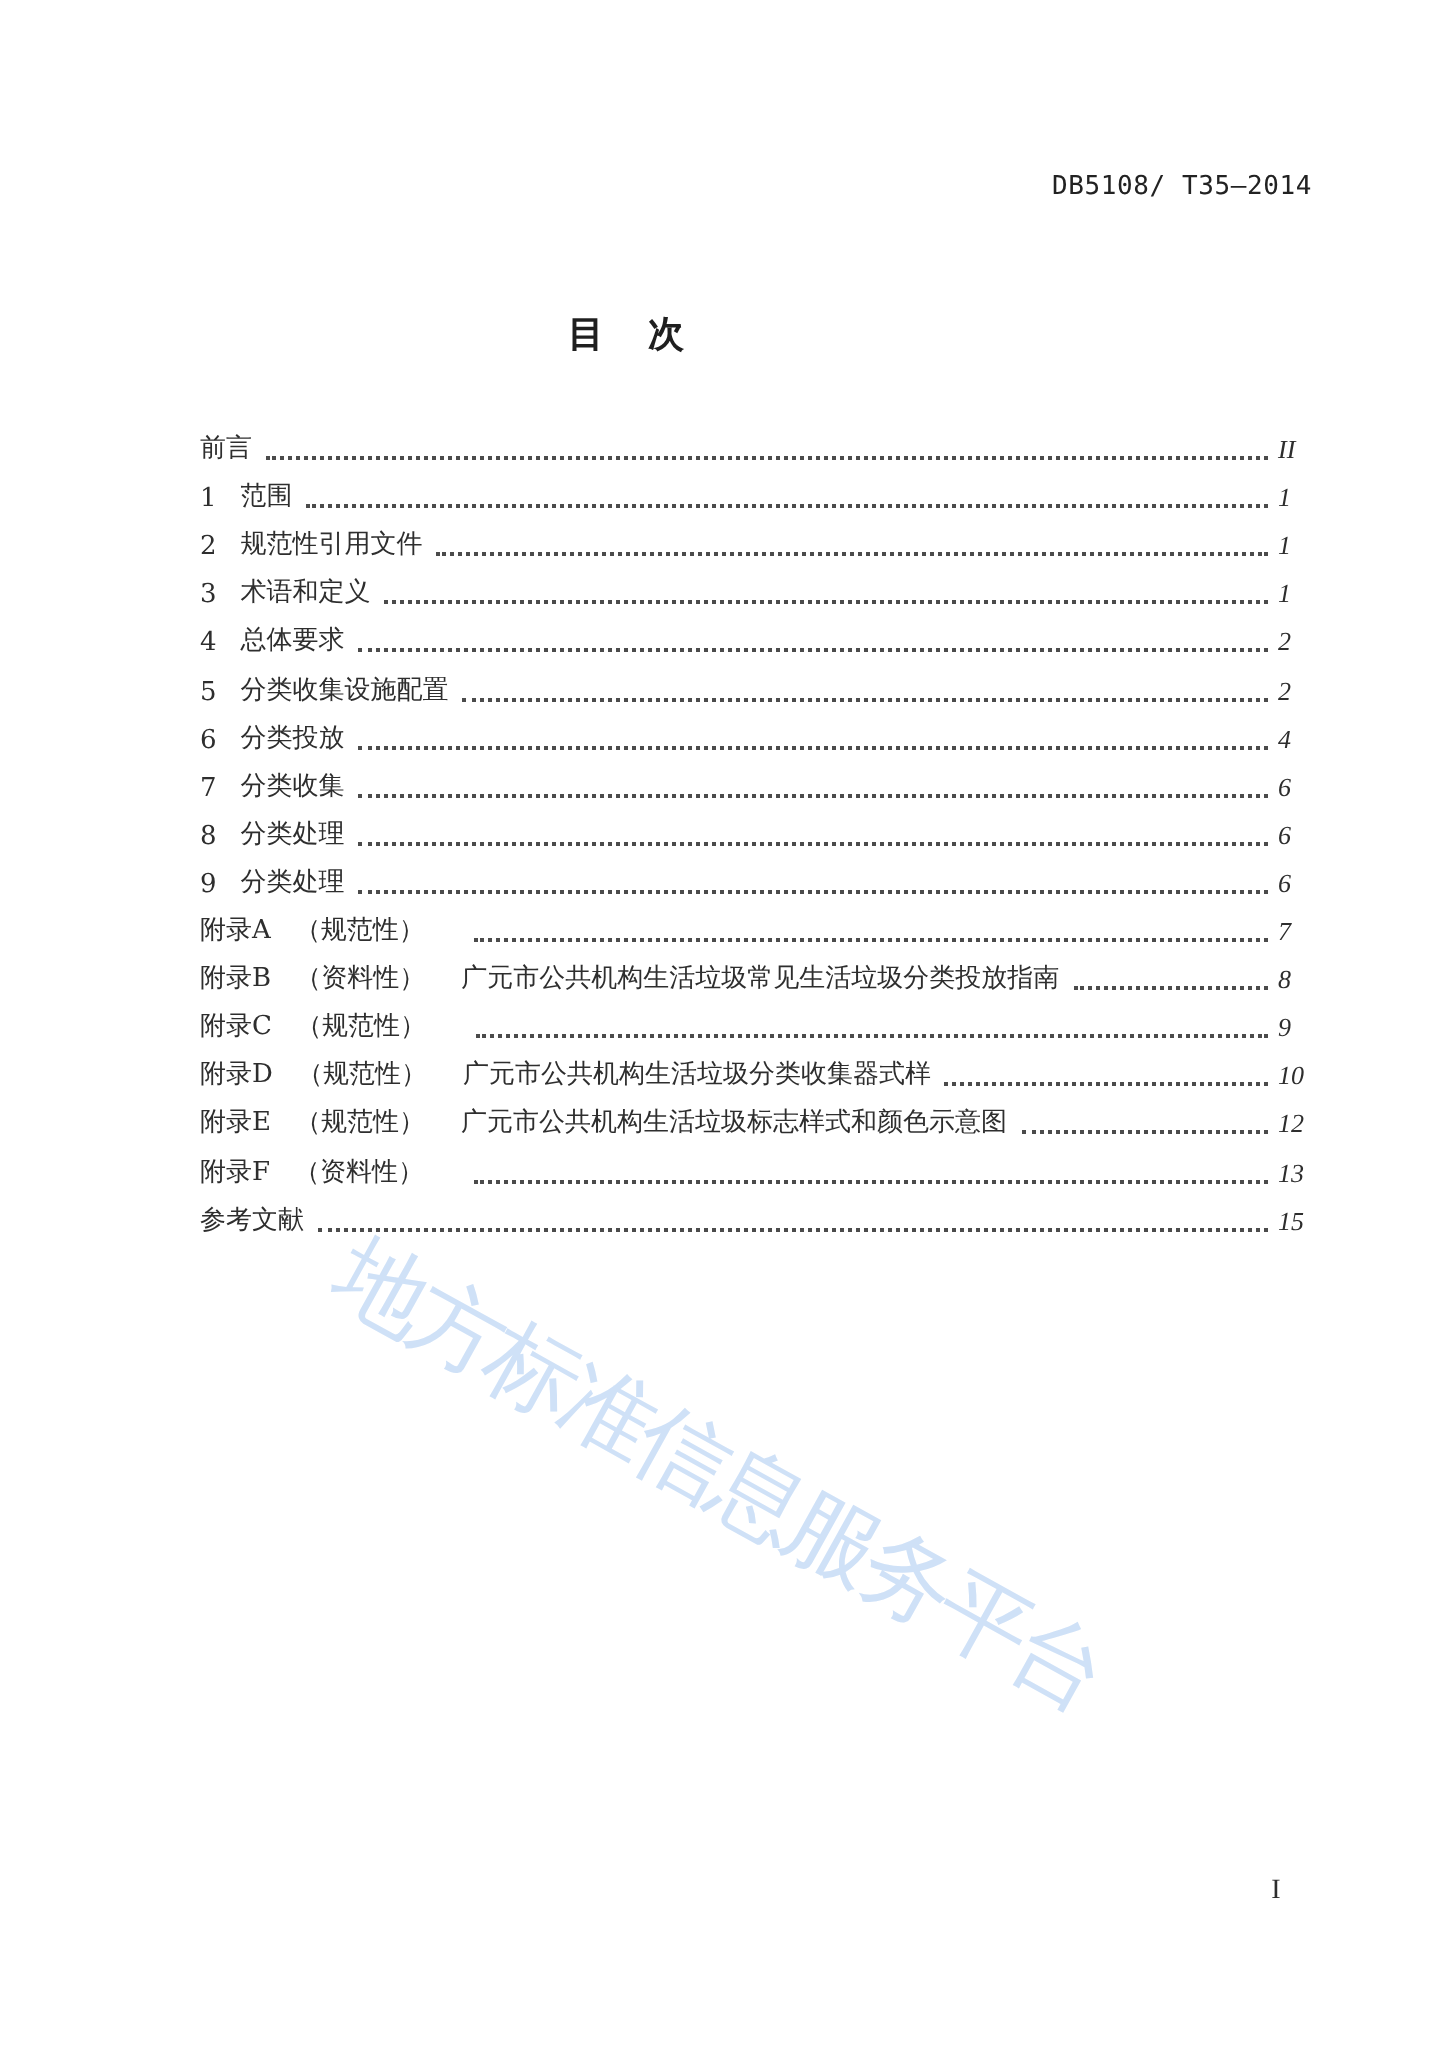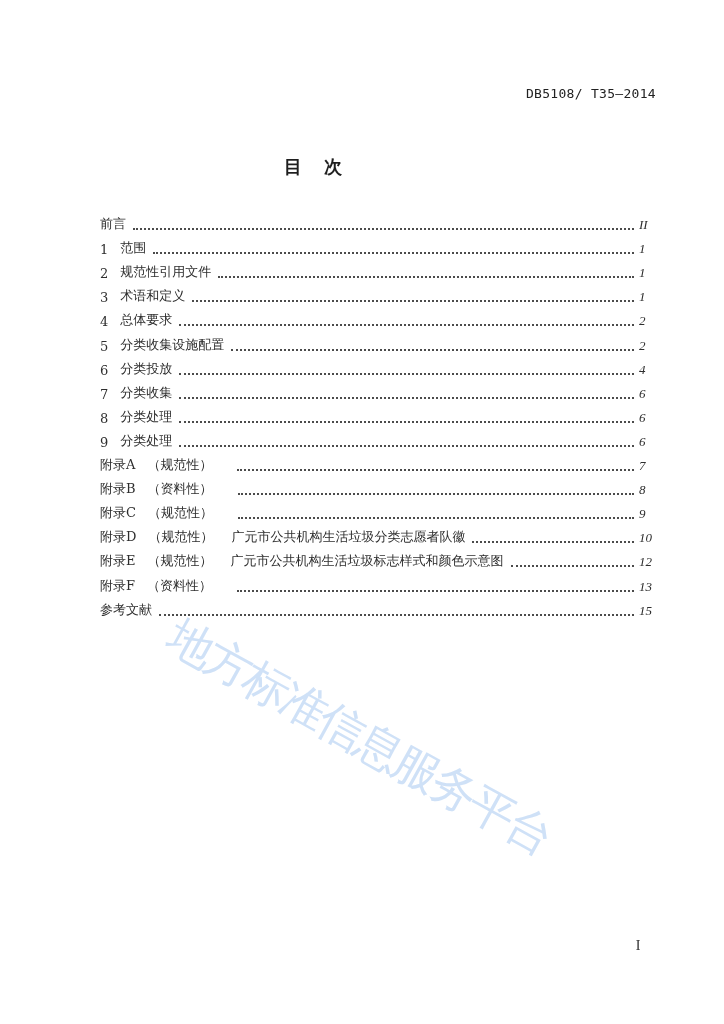--- a/index.html
+++ b/index.html
@@ -167,33 +167,34 @@
     </div>
     <div class="toc-row">
       <span class="toc-num">附录A</span>
       <span class="toc-anno">（规范性）</span>
       <span class="toc-leader"></span>
       <span class="toc-page">7</span>
     </div>
     <div class="toc-row">
       <span class="toc-num">附录B</span>
       <span class="toc-anno">（资料性）</span>
+      <span class="toc-title">广元市公共机构生活垃圾常见生活垃圾分类投放指南</span>
       <span class="toc-leader"></span>
       <span class="toc-page">8</span>
     </div>
     <div class="toc-row">
       <span class="toc-num">附录C</span>
       <span class="toc-anno">（规范性）</span>
       <span class="toc-leader"></span>
       <span class="toc-page">9</span>
     </div>
     <div class="toc-row">
       <span class="toc-num">附录D</span>
       <span class="toc-anno">（规范性）</span>
-      <span class="toc-title">广元市公共机构生活垃圾分类志愿者队徽</span>
+      <span class="toc-title">广元市公共机构生活垃圾分类收集器式样</span>
       <span class="toc-leader"></span>
       <span class="toc-page">10</span>
     </div>
     <div class="toc-row">
       <span class="toc-num">附录E</span>
       <span class="toc-anno">（规范性）</span>
       <span class="toc-title">广元市公共机构生活垃圾标志样式和颜色示意图</span>
       <span class="toc-leader"></span>
       <span class="toc-page">12</span>
     </div>

